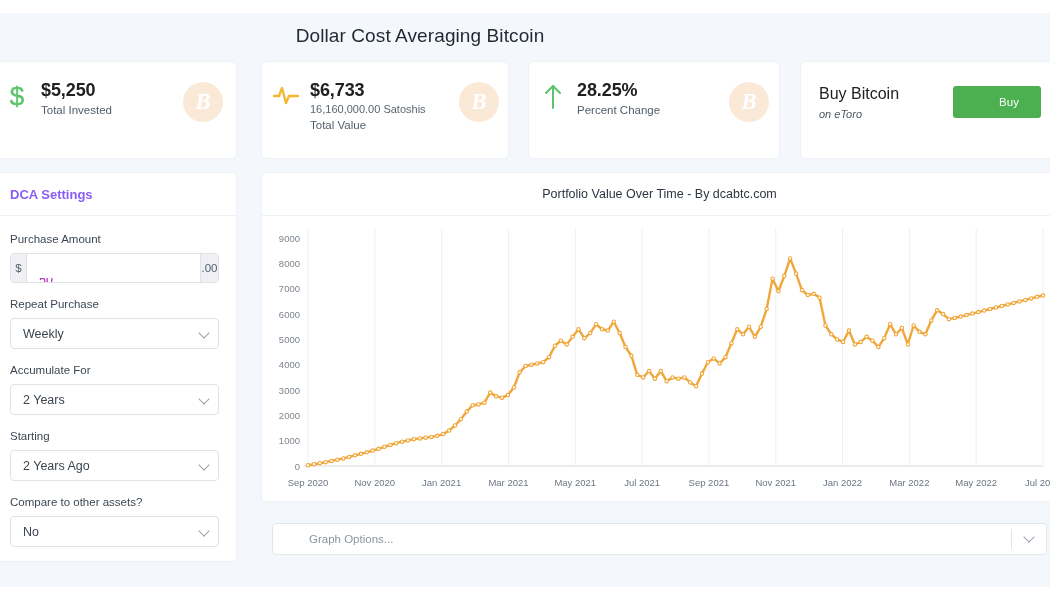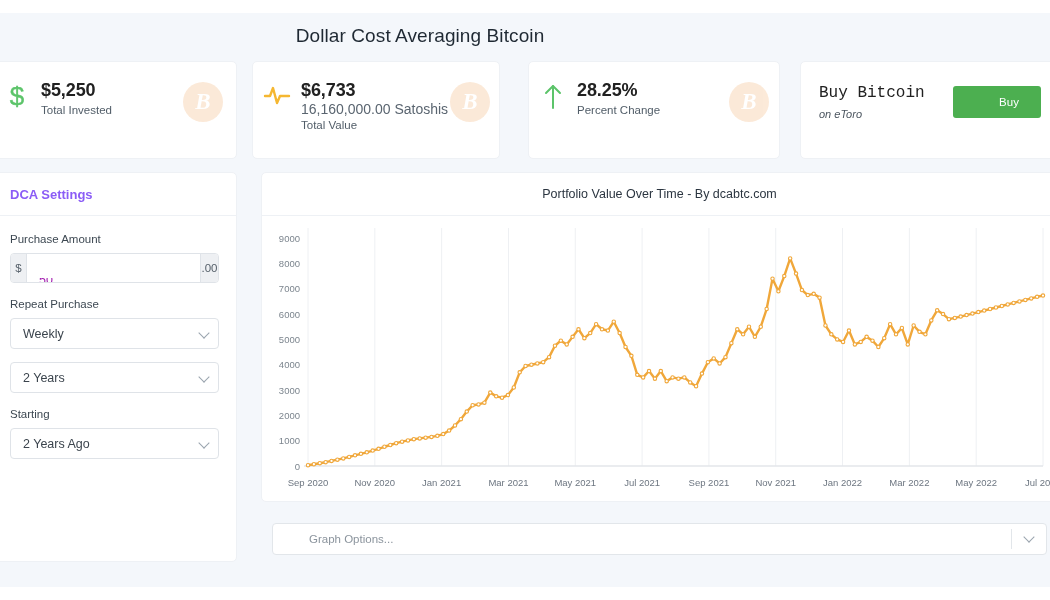--- a/index.html
+++ b/index.html
@@ -45,21 +45,21 @@
   .card {
     position: absolute;
     top: 0;
     height: 98px;
     background: #ffffff;
     border: 1px solid #eef1f5;
     border-radius: 5px;
     overflow: hidden;
   }
   .card.c1 { left: -8px;  width: 245px; }
-  .card.c2 { left: 252px; width: 248px; }
+  .card.c2 { left: 261px; width: 248px; }
   .card.c3 { left: 528px; width: 252px; }
   .card.c4 { left: 800px; width: 258px; }
 
   .card-inner {
     position: relative;
     width: 100%; height: 100%;
     display: flex; align-items: flex-start;
     padding: 17px 0 0 0;
   }
   .card-icon {
@@ -70,21 +70,21 @@
   }
   .card-text { padding-top: 0; }
   .card-value {
     font-size: 18px;
     font-weight: 700;
     color: #212121;
     line-height: 22px;
     letter-spacing: -.1px;
   }
   .card-sub-small {
-    font-size: 14px;
+    font-size: 11px;
     color: #5a6570;
     line-height: 14px;
     margin-top: 1px;
   }
   .card-label {
     font-size: 11.5px;
     color: #515d68;
     line-height: 17px;
     margin-top: 1px;
   }
@@ -111,21 +111,20 @@
     width: 100%; height: 100%;
     display: flex; align-items: flex-start;
     padding: 21px 16px 0 18px;
     justify-content: space-between;
   }
   .buy-title {
     font-size: 16px;
     font-weight: 400;
     color: #212121;
     line-height: 21px;
-    font-family: Liberation Mono, monospace;
   }
   .buy-sub {
     font-size: 11px;
     font-style: italic;
     color: #4b555f;
     line-height: 17px;
     margin-top: 2px;
   }
   .buy-button {
     margin-top: 3px;
@@ -366,34 +365,42 @@
 
       <div class="field">
         <div class="field-label">Repeat Purchase</div>
         <div class="select-box">
           <span class="sel-value">Weekly</span>
           <span class="chev"></span>
         </div>
       </div>
 
       <div class="field">
+        <div class="field-label">Accumulate For</div>
         <div class="select-box">
           <span class="sel-value">2 Years</span>
           <span class="chev"></span>
         </div>
       </div>
 
       <div class="field">
         <div class="field-label">Starting</div>
         <div class="select-box">
           <span class="sel-value">2 Years Ago</span>
           <span class="chev"></span>
         </div>
       </div>
 
+      <div class="field">
+        <div class="field-label">Compare to other assets?</div>
+        <div class="select-box">
+          <span class="sel-value">No</span>
+          <span class="chev"></span>
+        </div>
+      </div>
 
     </div>
   </div>
 
   <div class="chart-panel">
     <div class="chart-head">
       <span>Portfolio Value Over Time - By dcabtc.com</span>
     </div>
     <div class="chart-area">
       <svg class="chart-svg" id="chart-svg" width="795" height="286" viewBox="0 0 795 286">

